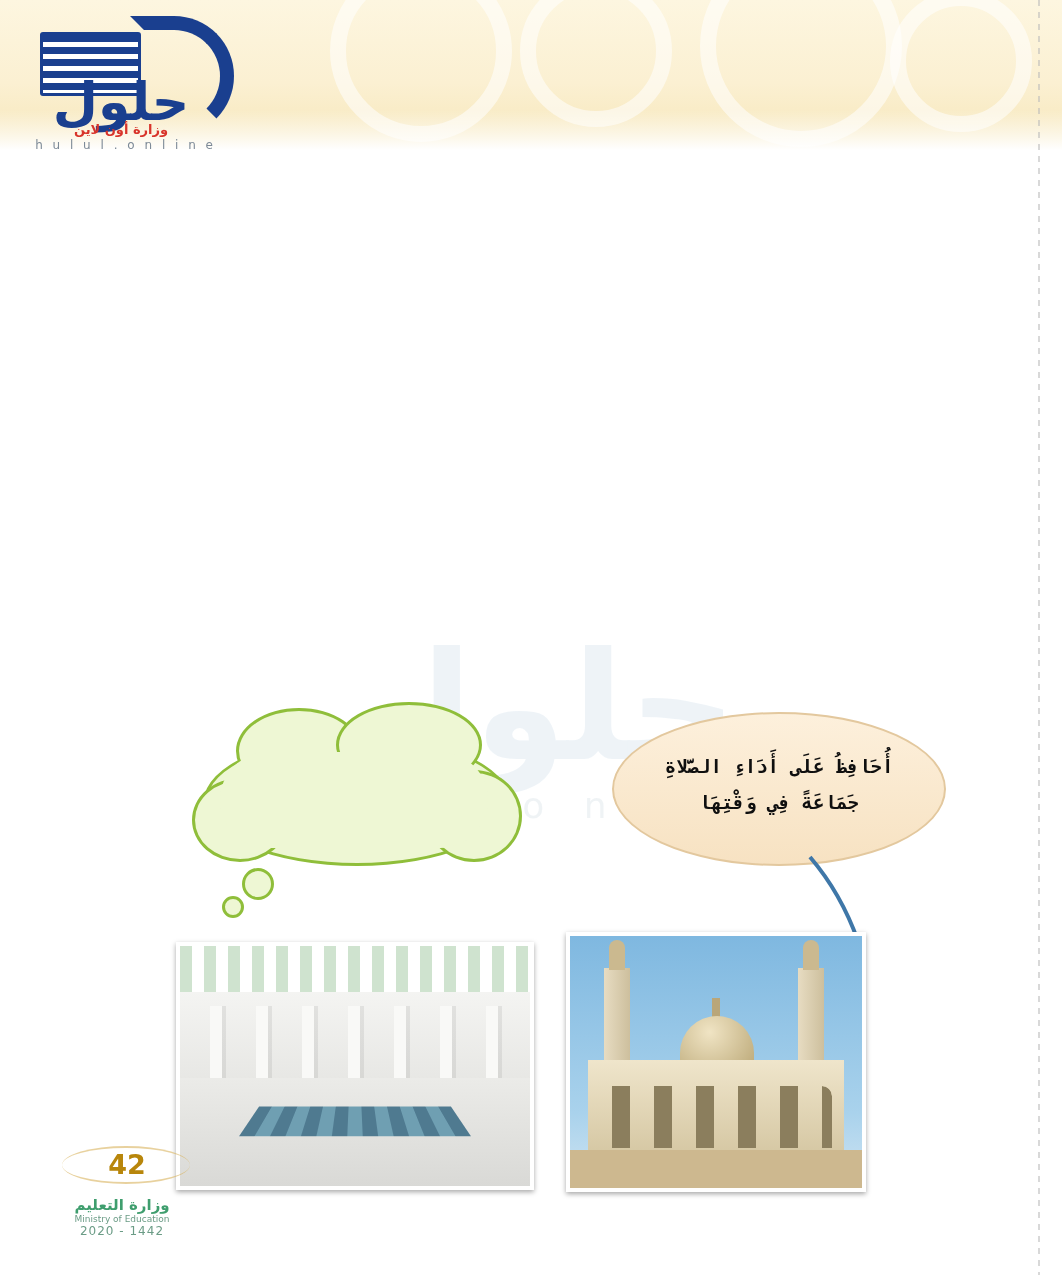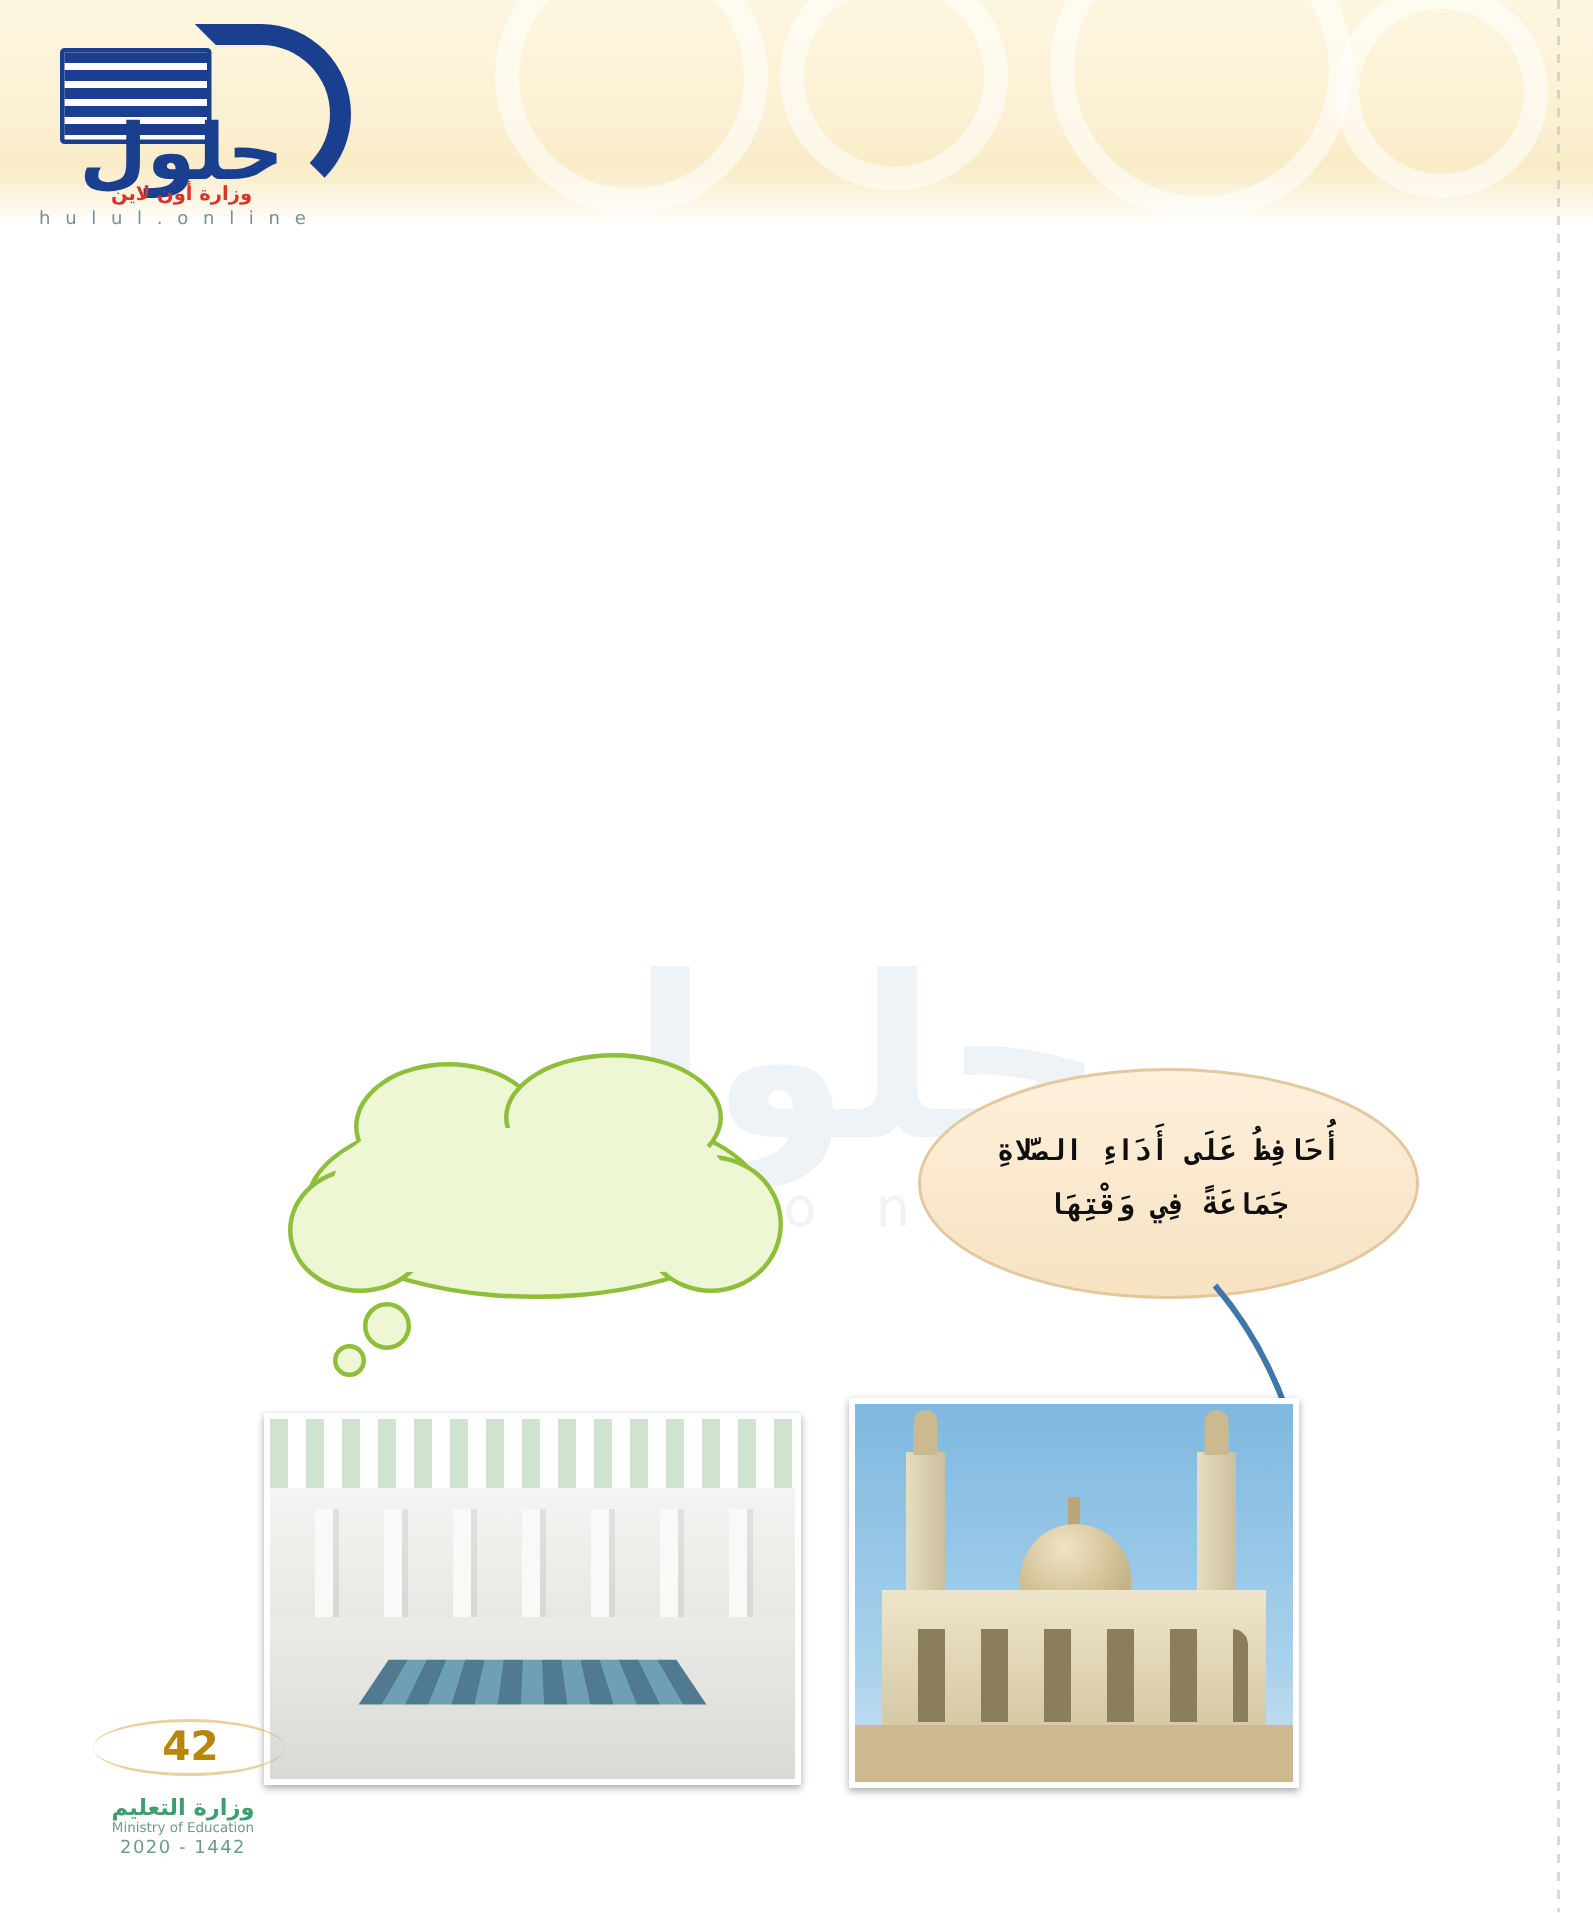--- a/index.html
+++ b/index.html
@@ -47,21 +47,21 @@
   .logo .word{
     position:absolute;left:8px;top:62px;width:190px;text-align:center;
     font-family:"DejaVu Sans", sans-serif;font-weight:bold;font-size:52px;color:#1a3f8f;
     letter-spacing:-2px;
   }
   .logo .sub1{
     position:absolute;left:8px;top:112px;width:190px;text-align:center;
     font-family:"DejaVu Sans", sans-serif;font-size:13px;color:#d8342b;font-weight:bold;
   }
   .logo .sub2{
-    position:absolute;left:8px;top:128px;width:190px;text-align:left;
+    position:absolute;left:8px;top:128px;width:190px;text-align:right;
     font-family:"DejaVu Sans", sans-serif;font-size:12px;color:#7d8a97;letter-spacing:3px;
   }
 
   
   .watermark{
     position:absolute;left:190px;top:620px;width:700px;height:300px;
     pointer-events:none;opacity:.13;
   }
   .watermark .wm-word{
     position:absolute;left:0;top:0;width:700px;text-align:center;

